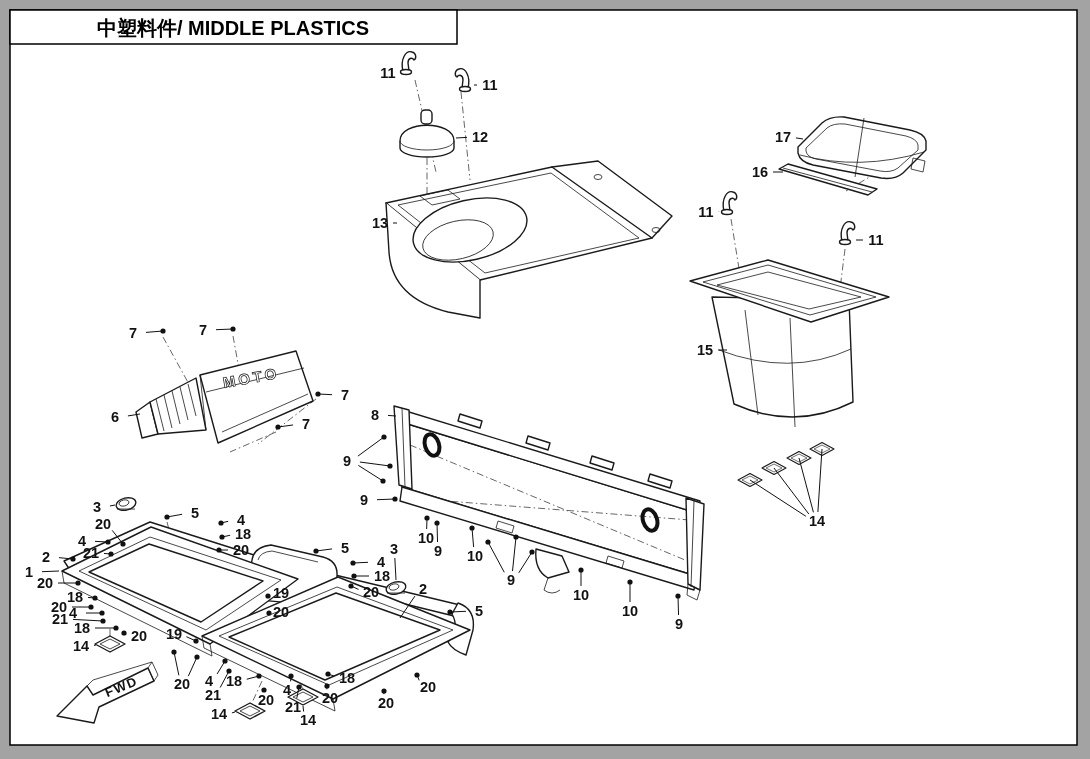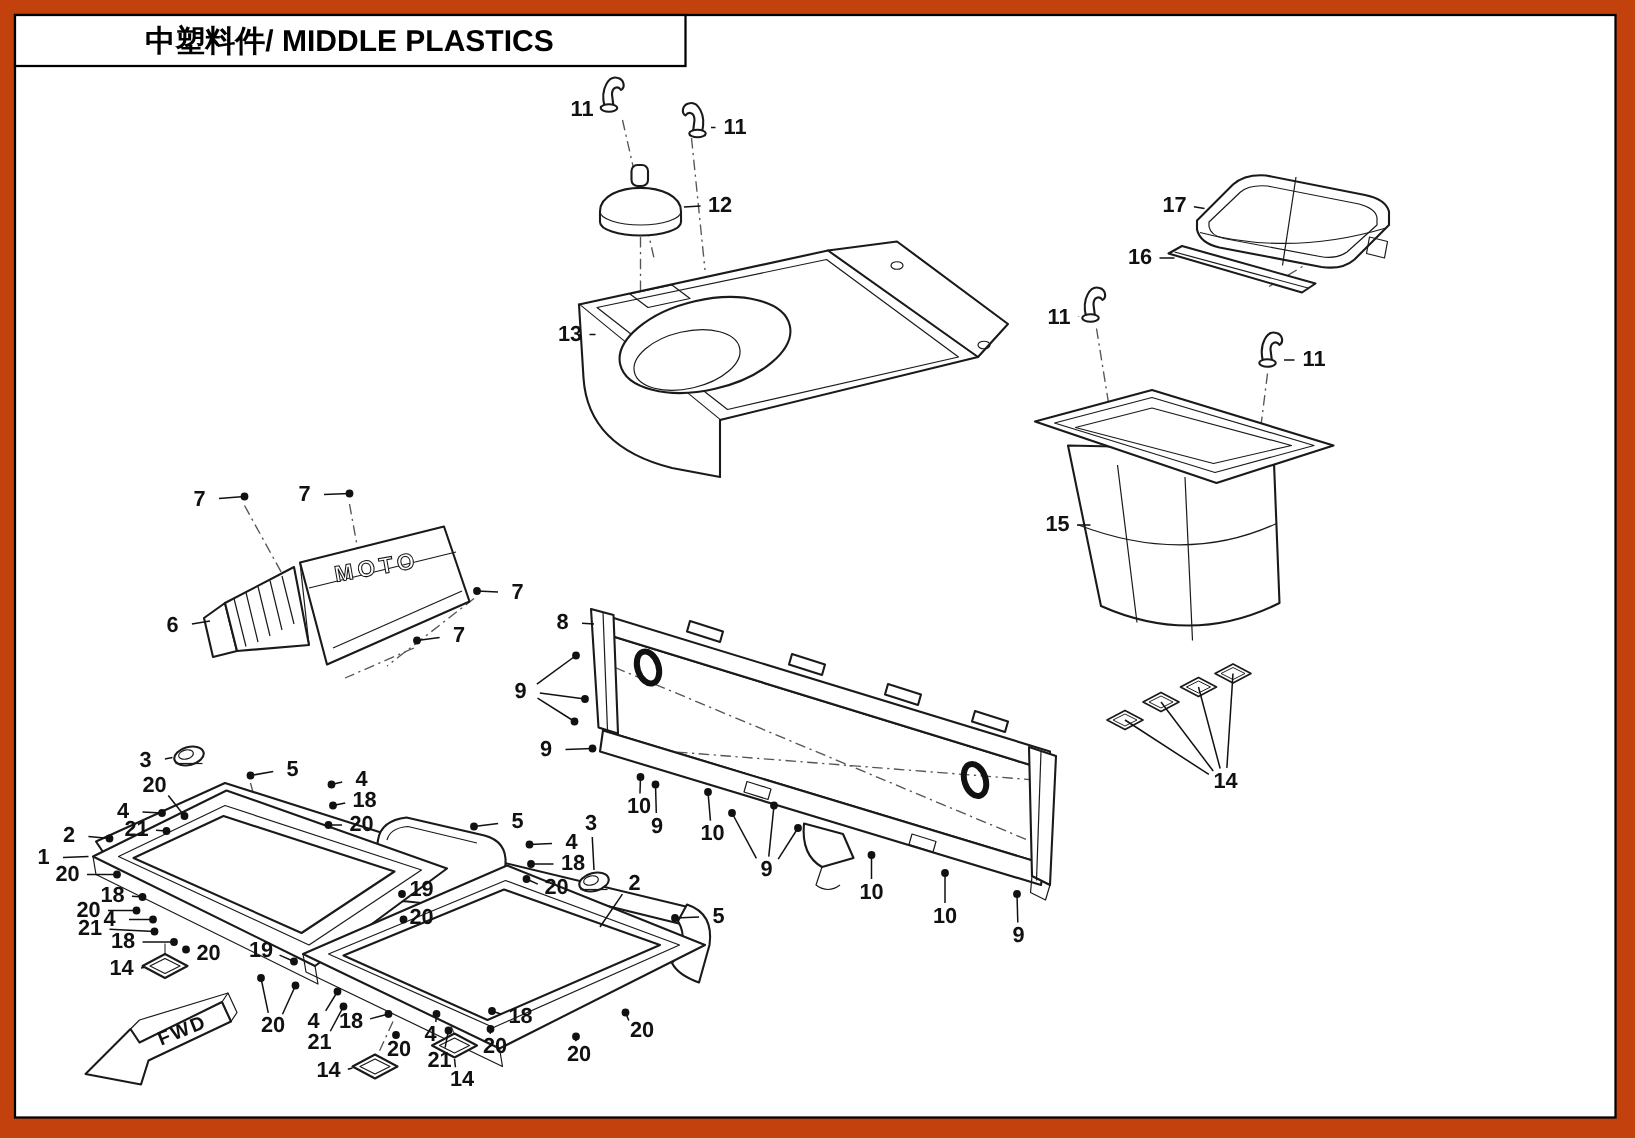--- a/index.html
+++ b/index.html
@@ -1,16 +1,16 @@
 <!DOCTYPE html>
 <html><head>
 <meta charset="utf-8">
 <style>
   html,body{margin:0;padding:0;background:#fff;}
-  .page{position:relative;width:1090px;height:759px;background:#c2410c;overflow:hidden;
+  .page{position:relative;width:1090px;height:759px;background:#a3a3a3;overflow:hidden;
         font-family:"Liberation Sans",sans-serif;}
   svg{display:block;}
   .ln{fill:none;stroke:#1a1a1a;stroke-width:1.4;stroke-linejoin:round;stroke-linecap:round;}
   .ln2{fill:none;stroke:#1a1a1a;stroke-width:0.8;stroke-linejoin:round;}
   .fillw{fill:#ffffff;}
   .lnB{fill:none;stroke:#111;stroke-width:4;}
   .dash{fill:none;stroke:#555;stroke-width:0.9;stroke-dasharray:7 3 1.5 3;}
   .leader{stroke:#111;stroke-width:1;fill:none;}
   .dot{fill:#111;}
   .callout{font:bold 14.5px "Liberation Sans",sans-serif;fill:#111;

